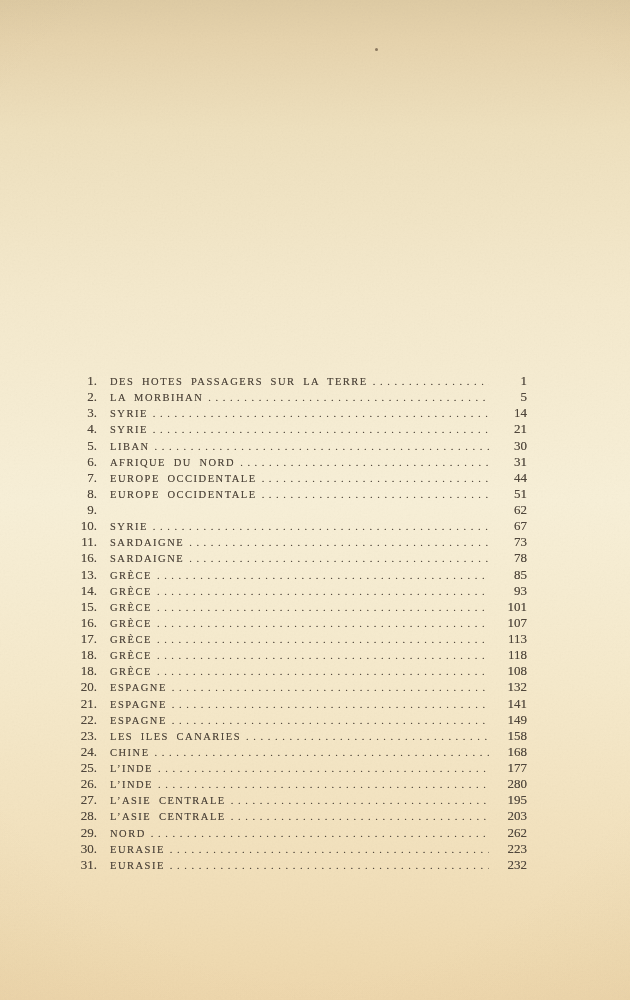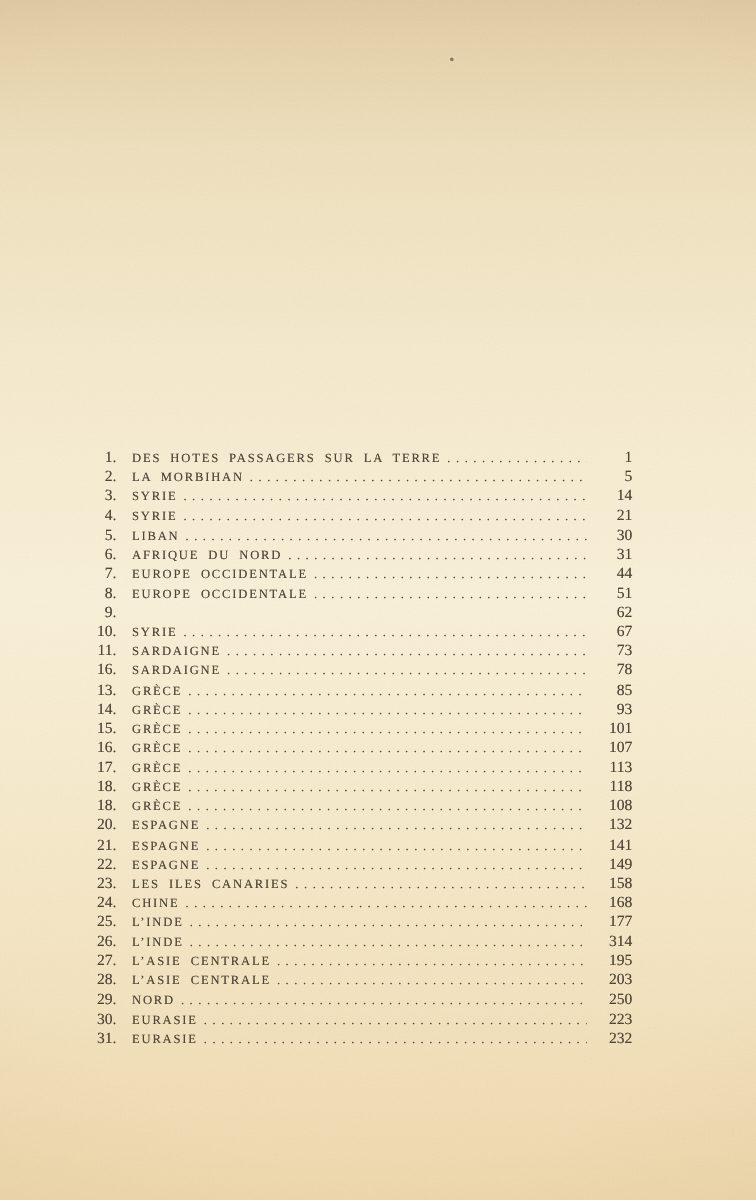--- a/index.html
+++ b/index.html
@@ -279,42 +279,42 @@
       <span class="num">25.</span>
       <span class="title">L’INDE</span>
       <span class="dots">..........................................................................................</span>
       <span class="pg">177</span>
     </div>
 
     <div class="row">
       <span class="num">26.</span>
       <span class="title">L’INDE</span>
       <span class="dots">..........................................................................................</span>
-      <span class="pg">314</span>
+      <span class="pg">280</span>
     </div>
 
     <div class="row">
       <span class="num">27.</span>
       <span class="title">L’ASIE CENTRALE</span>
       <span class="dots">..........................................................................................</span>
       <span class="pg">195</span>
     </div>
 
     <div class="row">
       <span class="num">28.</span>
       <span class="title">L’ASIE CENTRALE</span>
       <span class="dots">..........................................................................................</span>
       <span class="pg">203</span>
     </div>
 
     <div class="row">
       <span class="num">29.</span>
       <span class="title">NORD</span>
       <span class="dots">..........................................................................................</span>
-      <span class="pg">250</span>
+      <span class="pg">262</span>
     </div>
 
     <div class="row">
       <span class="num">30.</span>
       <span class="title">EURASIE</span>
       <span class="dots">..........................................................................................</span>
       <span class="pg">223</span>
     </div>
 
     <div class="row">

